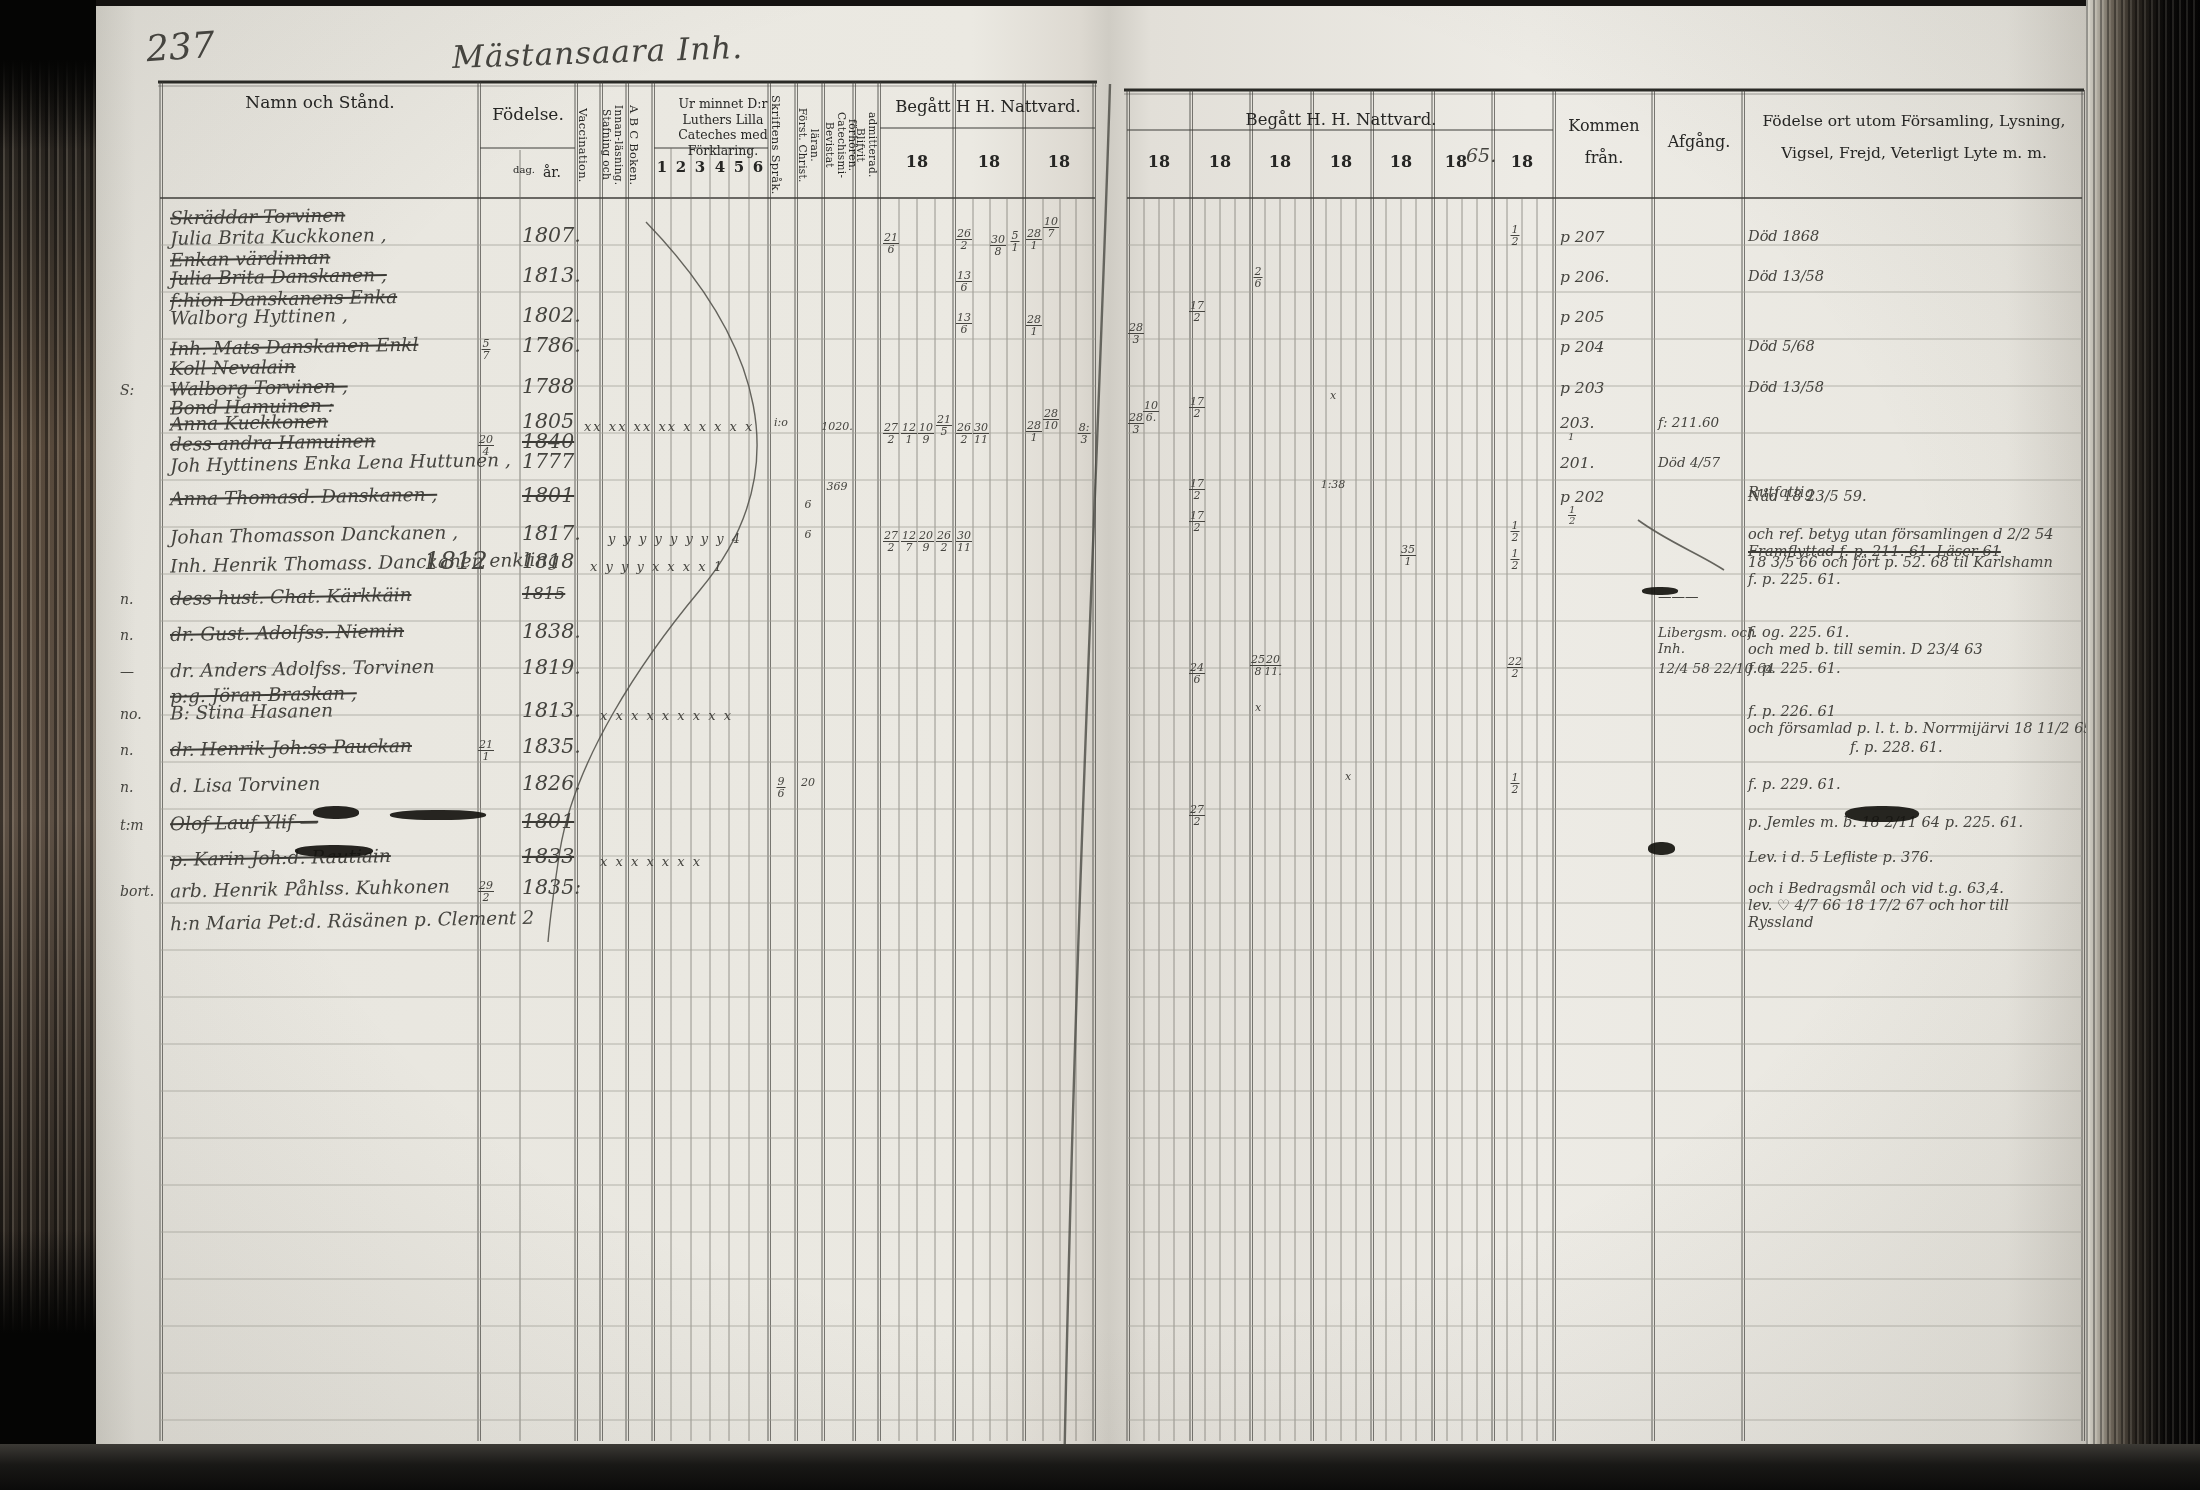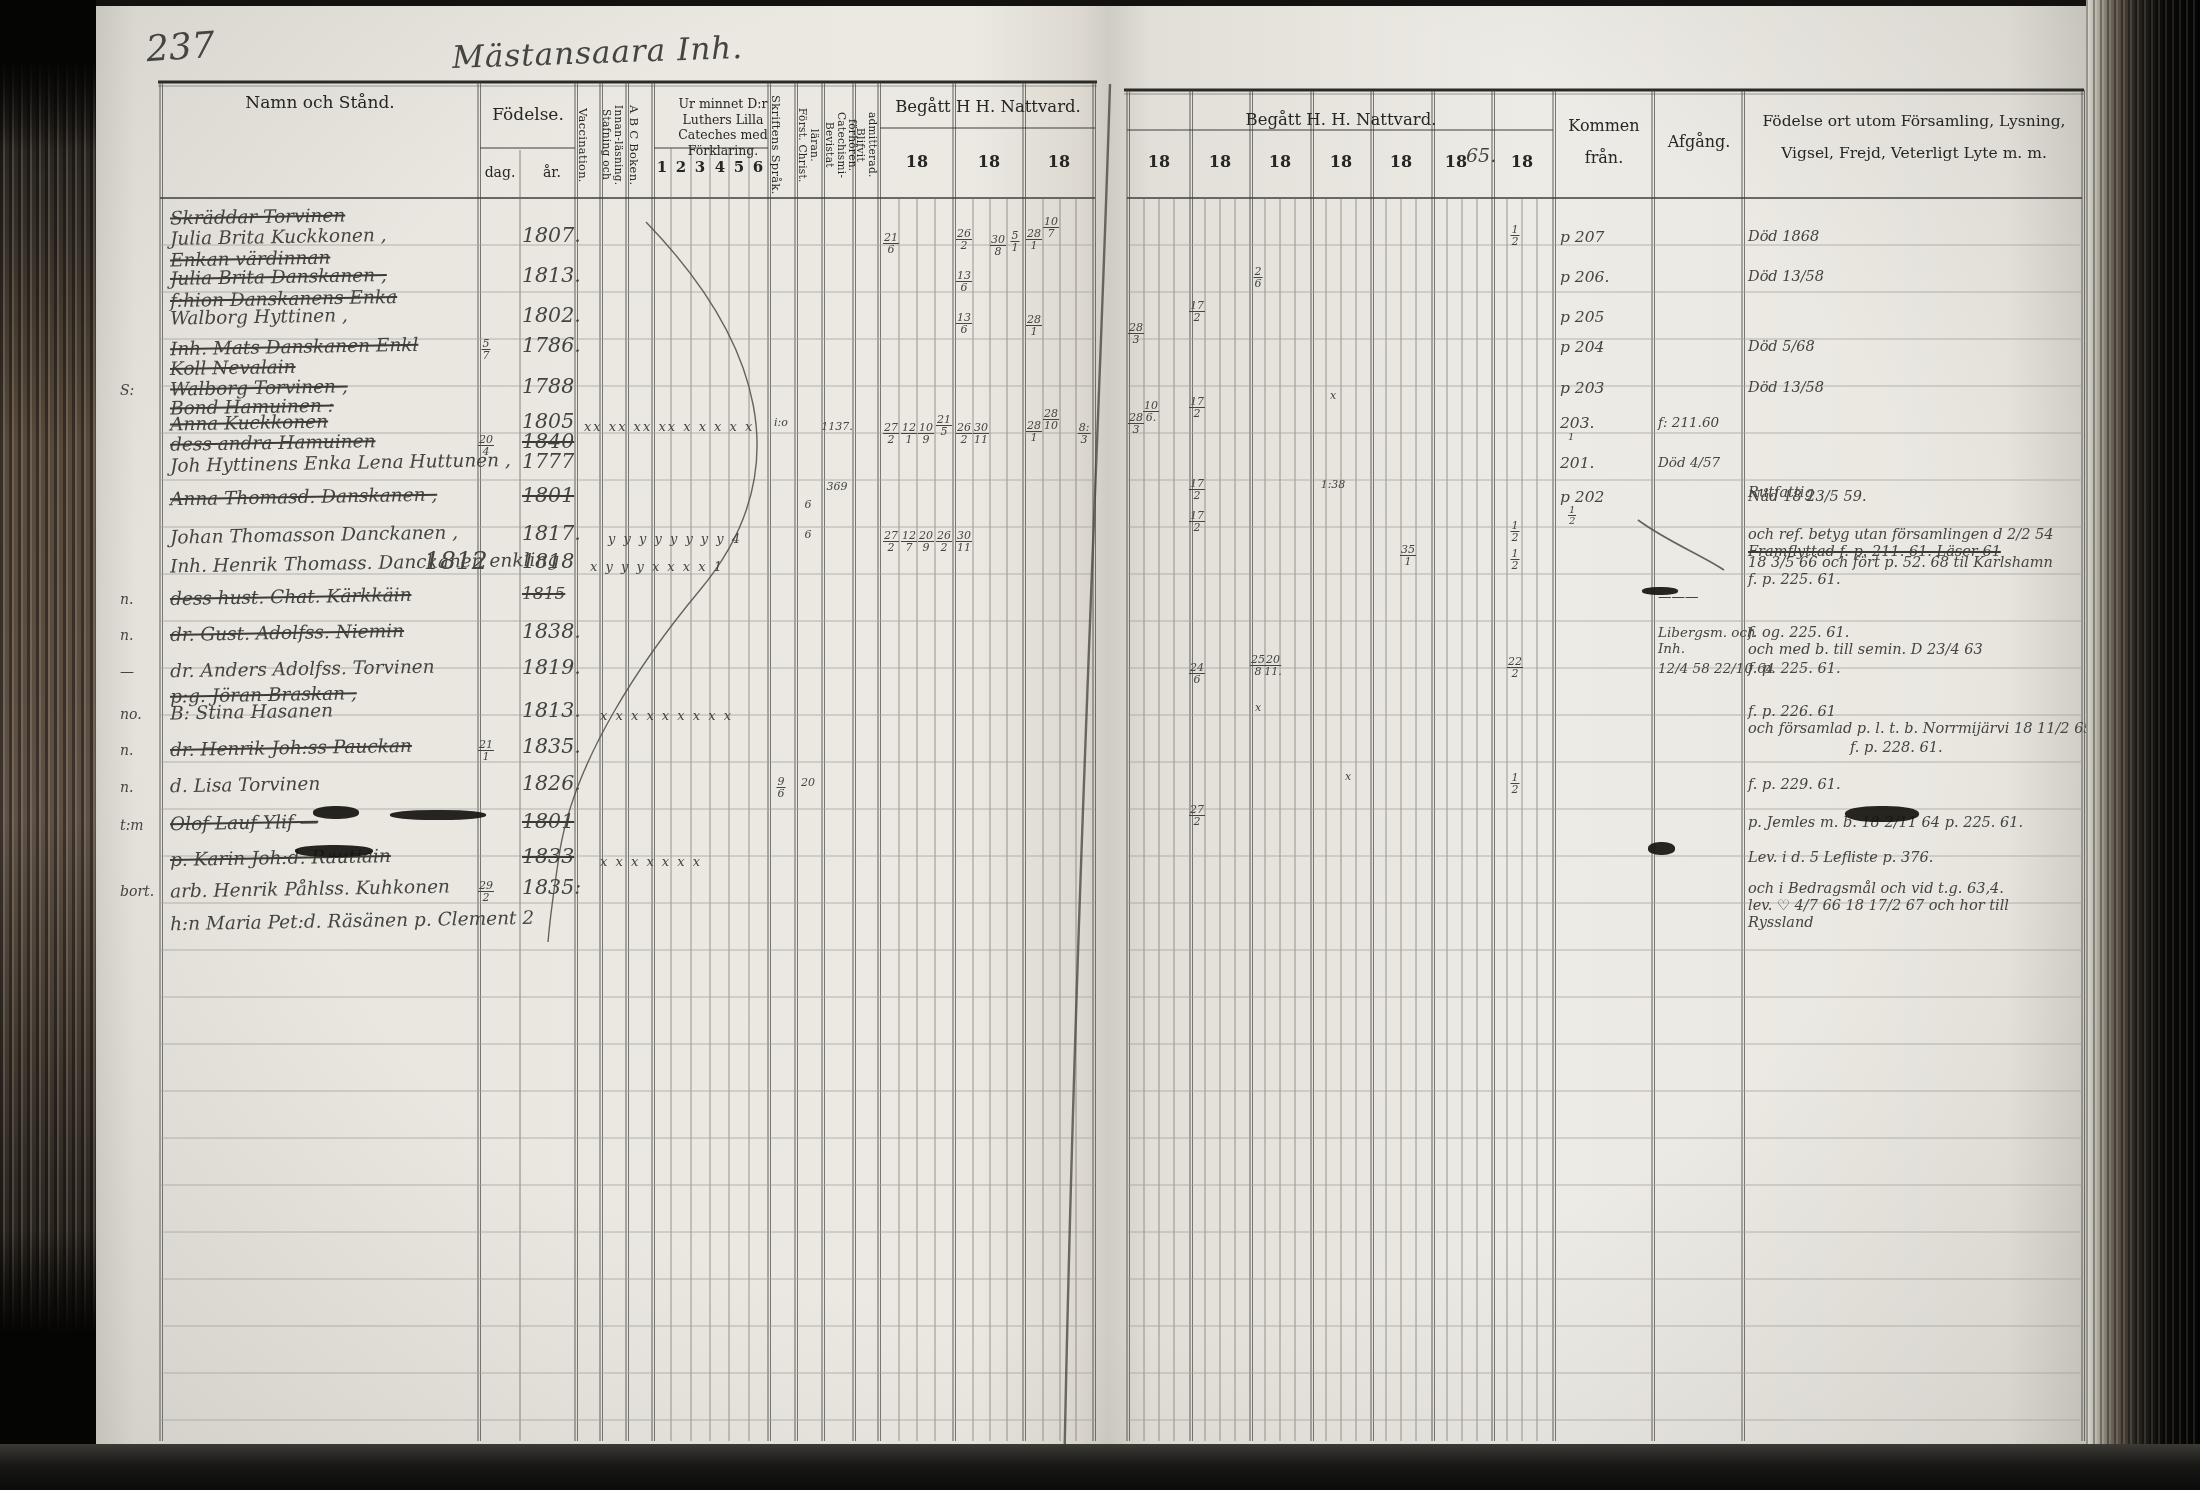--- a/index.html
+++ b/index.html
@@ -194,21 +194,21 @@
       <path d="M1110,84 C1100,420 1075,900 1064,1482" fill="none" stroke="#4a4a44" stroke-width="2.4" opacity="0.8"></path>
       <path d="M646,222 C760,340 800,470 700,590 C640,662 575,760 560,850 C553,895 550,918 548,942" fill="none" stroke="#55544e" stroke-width="1.4" opacity="0.9"></path>
       <path d="M1638,520 C1668,542 1700,554 1724,570" fill="none" stroke="#55544e" stroke-width="1.6" opacity="0.9"></path>
     </svg>
 
   <div class="abs hw" style="left:146px;top:26px;font-size:36px;transform:rotate(-4deg);">237</div>
   <div class="abs hw" style="left:452px;top:34px;font-size:31px;transform:rotate(-2deg);letter-spacing:1px;">Mästansaara  Inh.</div>
 
   <div class="hdr print" style="left:180px;top:92px;width:280px;font-size:17px;">Namn och Stånd.</div>
   <div class="hdr print" style="left:480px;top:104px;width:96px;font-size:17px;">Födelse.</div>
-  <div class="hdr print" style="left:478px;top:164px;width:44px;font-size:14px;">dag.</div>
+  <div class="hdr print" style="left:478px;top:164px;width:44px;font-size:10px;padding-left:24px;">dag.</div>
   <div class="hdr print" style="left:522px;top:164px;width:60px;font-size:14px;">år.</div>
 
   <div class="abs vlab" style="left:576px;top:94px;width:24px;height:102px;">Vaccination.</div>
   <div class="abs vlab" style="left:600px;top:94px;width:26px;height:102px;font-size:10.5px;">Stafning och Innan-läsning.</div>
   <div class="abs vlab" style="left:627px;top:94px;width:24px;height:102px;">A B C Boken.</div>
   <div class="abs vlab" style="left:769px;top:94px;width:25px;height:102px;">Skriftens Språk.</div>
   <div class="abs vlab" style="left:796px;top:94px;width:25px;height:102px;font-size:10.5px;">Först. Christ. läran.</div>
   <div class="abs vlab" style="left:823px;top:94px;width:29px;height:102px;font-size:10.5px;">Bevistat Catechismi-förhören.</div>
   <div class="abs vlab" style="left:854px;top:94px;width:23px;height:102px;font-size:10.5px;">Blifvit admitterad.</div>
 
@@ -327,21 +327,21 @@
       <span class="hw s abs" style="transform: rotate(-1deg); left: 170px; top: 377px; font-size: 18.5px;">Walborg  Torvinen ,</span>
       <span class="hw abs" style="left: 522px; top: 374px; font-size: 20.5px;">1788</span>
       <span class="hw abs ctr" style="left: 1333px; top: 389px; font-size: 11px;">x</span>
       <span class="hw abs" style="left: 1560px; top: 379px; font-size: 15.5px;">p 203</span>
       <span class="hw abs" style="left: 1748px; top: 379px; font-size: 14.5px;">Död 13/58</span>
       <span class="hw s abs" style="transform: rotate(-1deg); left: 170px; top: 396px; font-size: 18.5px;">Bond  Hamuinen :</span>
       <span class="hw s abs" style="transform: rotate(-1deg); left: 170px; top: 412px; font-size: 18.5px;">Anna  Kuckkonen</span>
       <span class="hw abs" style="left: 522px; top: 409px; font-size: 20.5px;">1805</span>
       <span class="hw abs" style="letter-spacing: 2px; left: 584px; top: 419px; font-size: 13px;">xx xx xx  xx  x   x    x    x     x</span>
       <span class="hw abs ctr" style="left: 781px; top: 416px; font-size: 11px;">i:o</span>
-      <span class="hw abs ctr" style="left: 837px; top: 420px; font-size: 11px;">1137.</span>
+      <span class="hw abs ctr" style="left: 837px; top: 420px; font-size: 11px;">1020.</span>
       <span class="fr hw abs ctr" style="left: 891px; top: 422px; font-size: 11px;">
         <span class="fn">27</span>
         <span>2</span>
       </span>
       <span class="fr hw abs ctr" style="left: 909px; top: 422px; font-size: 11px;">
         <span class="fn">12</span>
         <span>1</span>
       </span>
       <span class="fr hw abs ctr" style="left: 926px; top: 422px; font-size: 11px;">
         <span class="fn">10</span>

